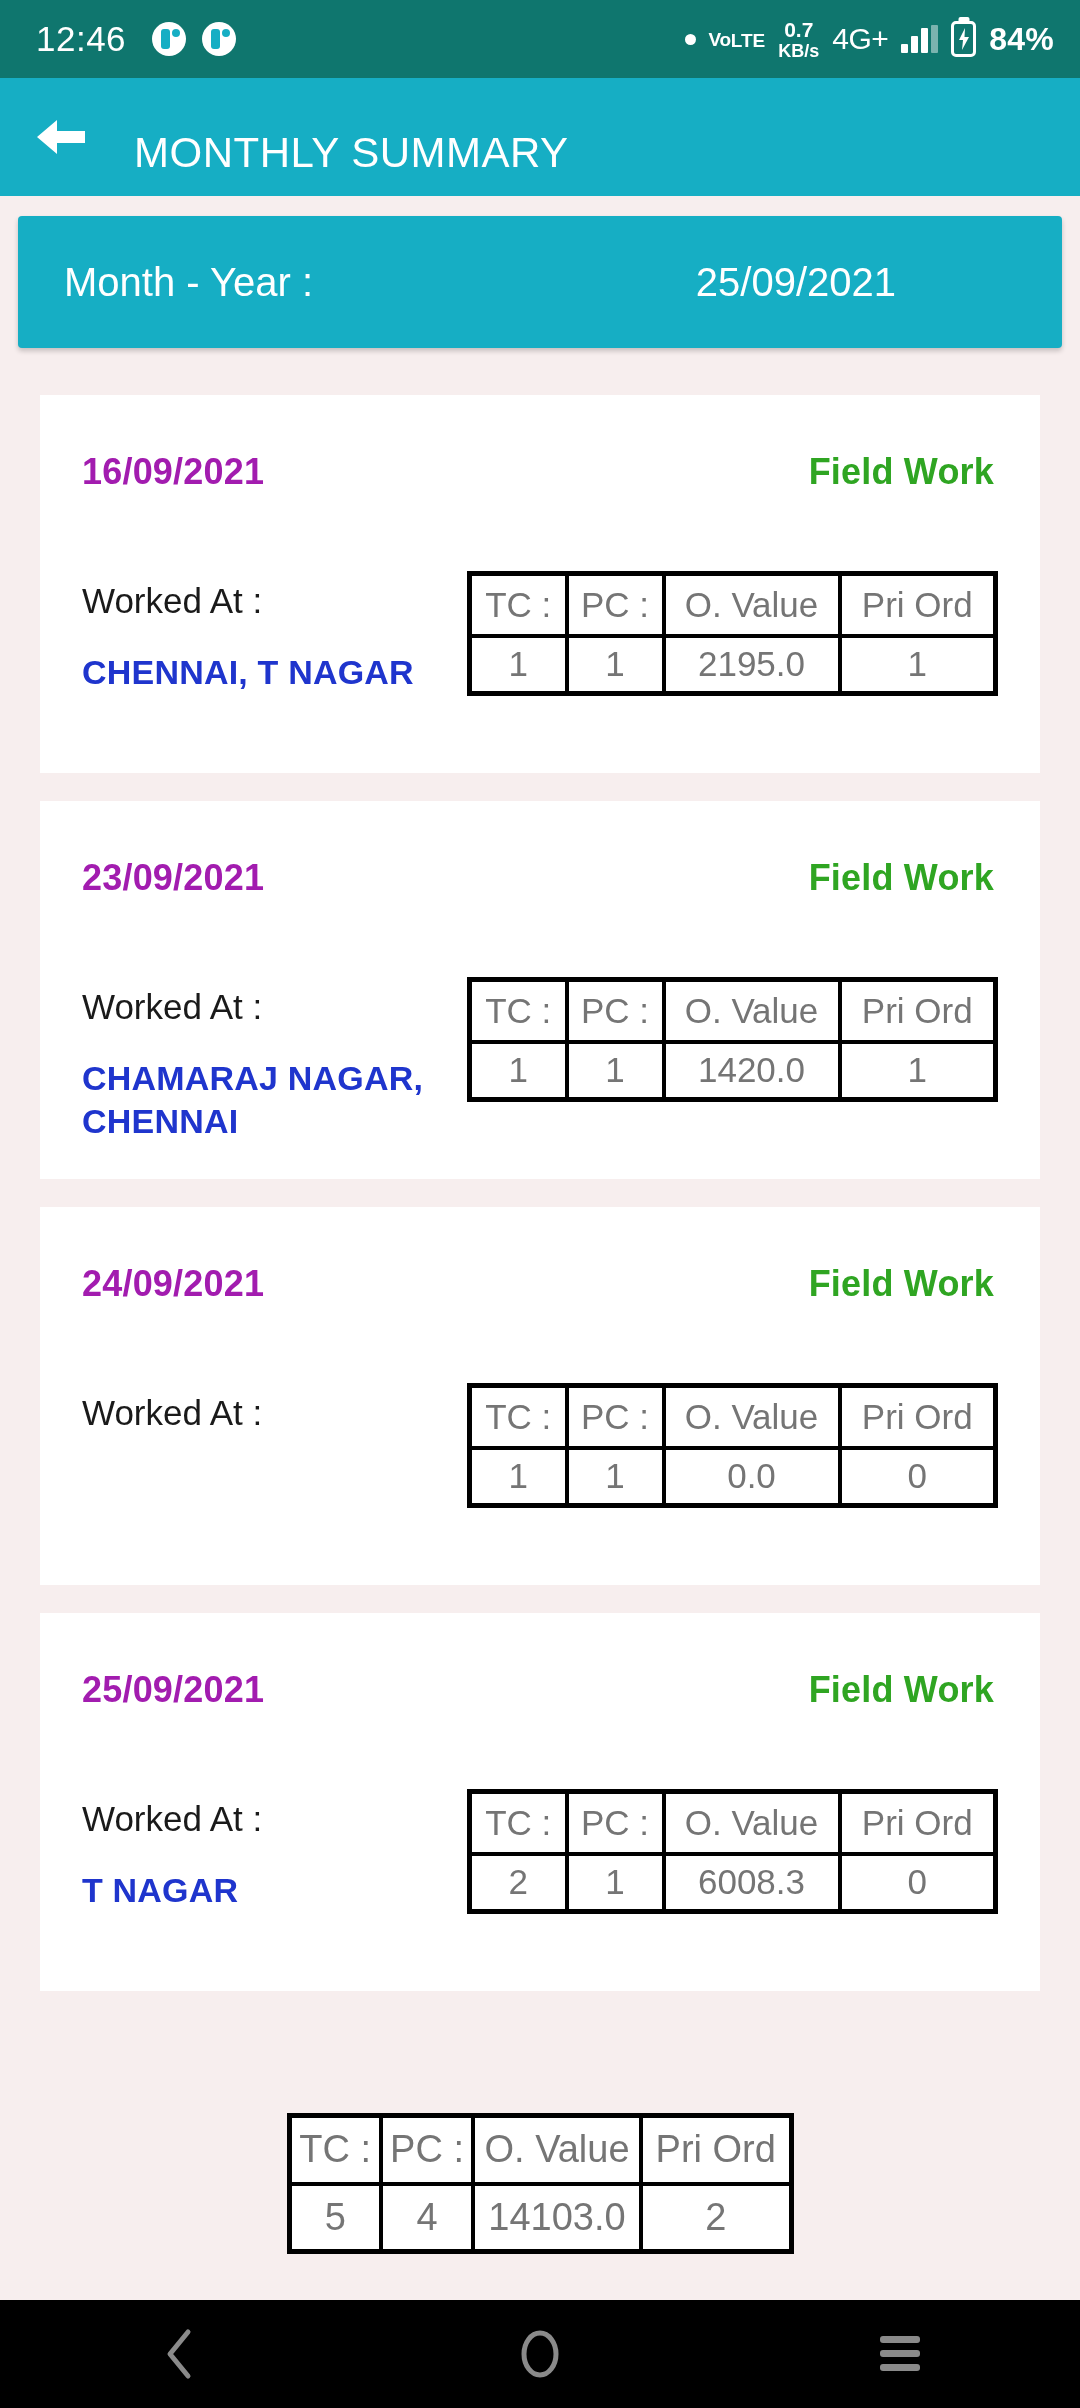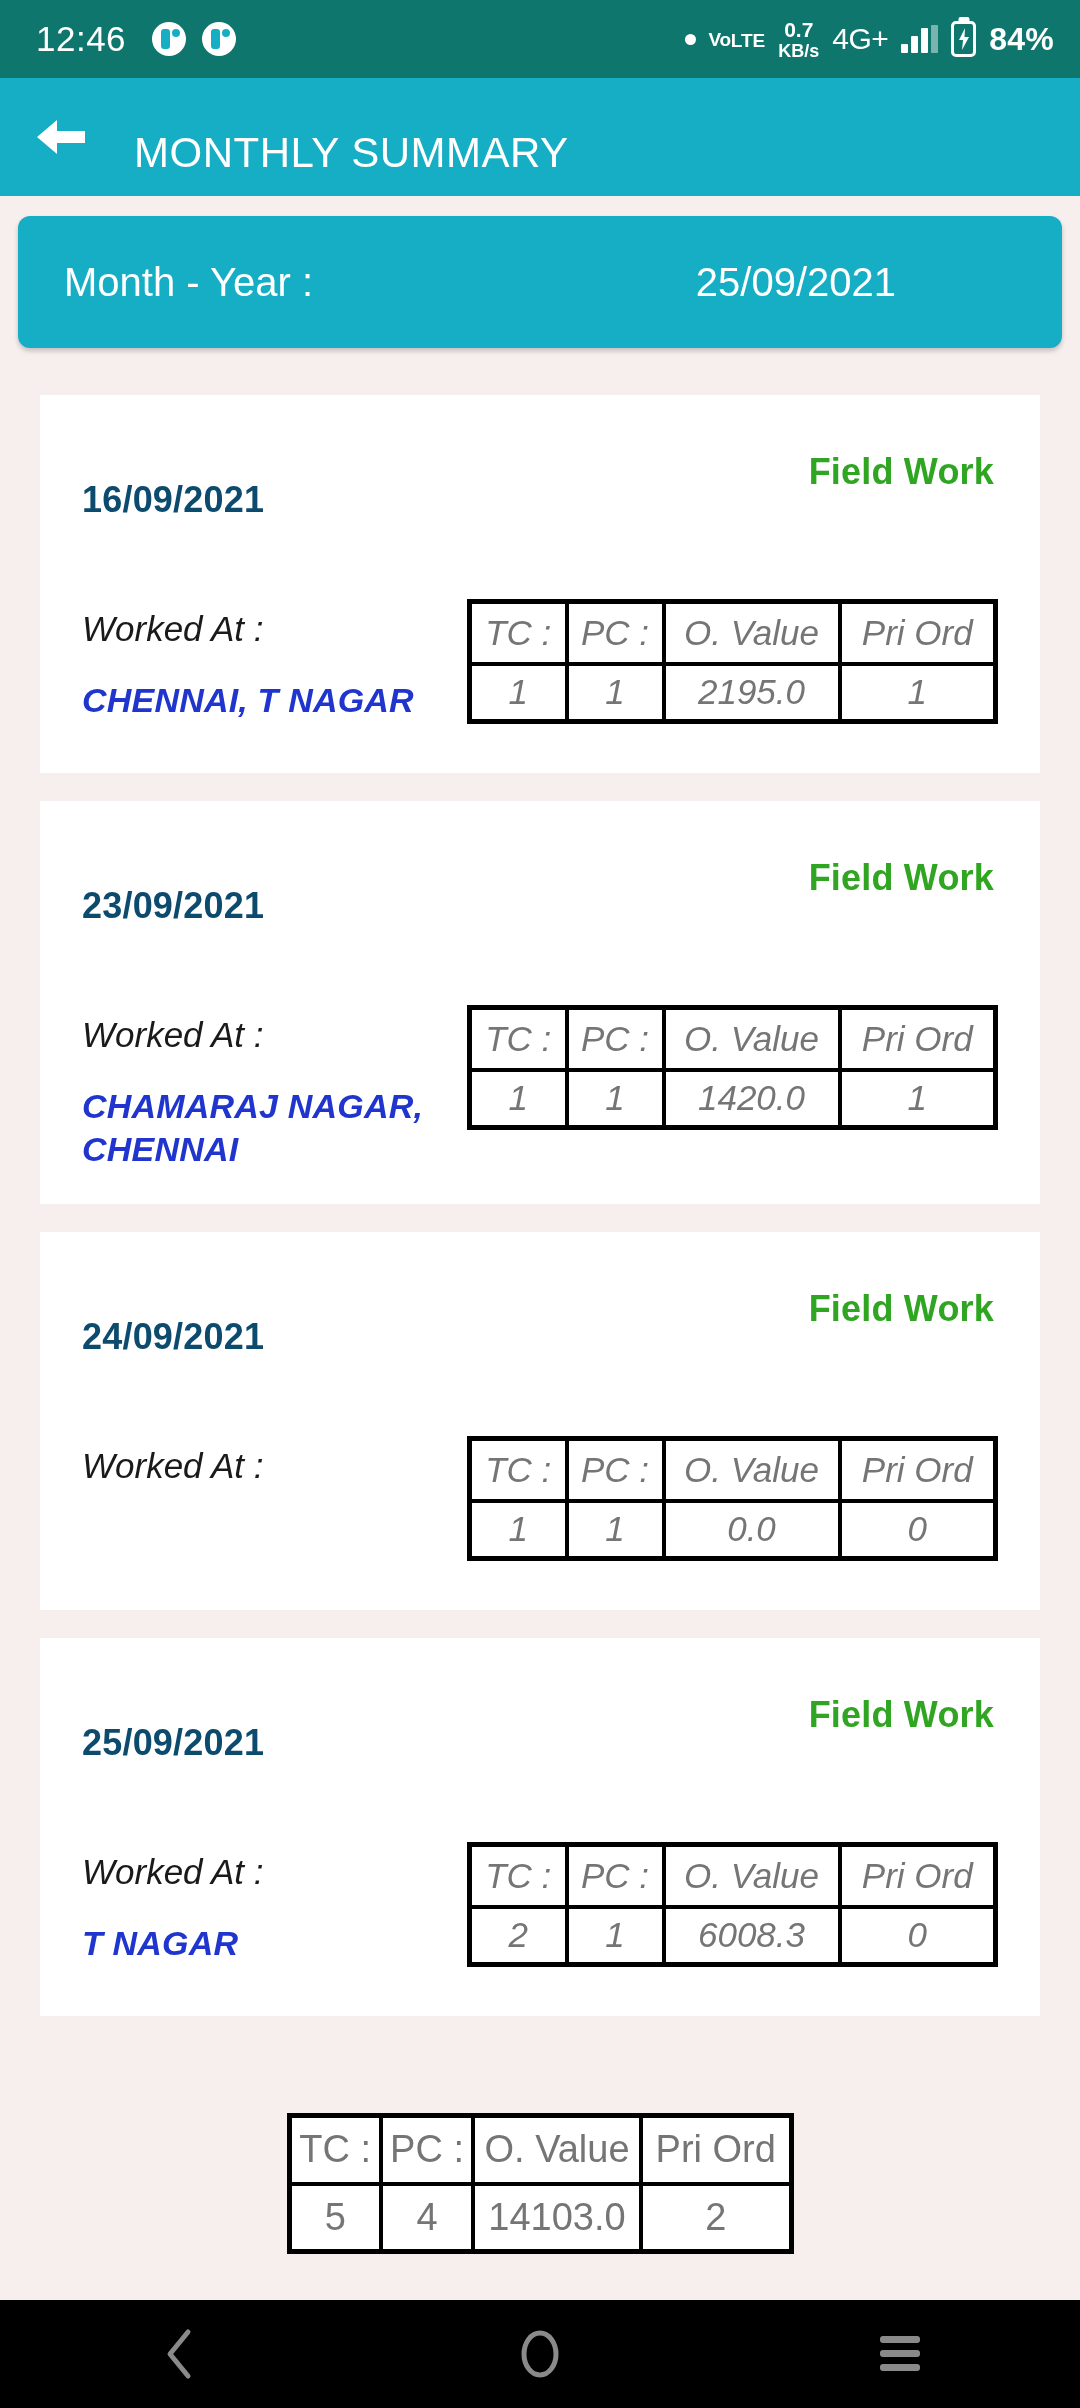--- a/index.html
+++ b/index.html
@@ -68,42 +68,42 @@
   .back-arrow svg { width:52px; height:40px; }
   .appbar-title {
     color:#ffffff; font-size:42px; font-weight:400; letter-spacing:.5px;
     margin-left:42px;
     margin-top:31px;
   }
 
   
   .month-banner {
     position:absolute; top:216px; left:18px; width:1044px; height:132px;
-    background:#16aec4; border-radius:12px;
+    background:#16aec4; border-radius:4px;
     display:flex; align-items:center; justify-content:space-between;
     padding:0 48px 0 46px;
     box-shadow:0 3px 5px rgba(0,0,0,.20);
     color:#ffffff;
   }
   .month-label { font-size:40px; font-weight:400; }
   .month-value { font-size:40px; font-weight:400; margin-right:118px; }
 
   
   .cards { position:absolute; top:395px; left:0; width:1080px; }
   .card {
     background:#ffffff; margin:0 40px 28px 40px;
     padding:28px 42px 34px 42px;
     min-height:378px;
     position:relative;
   }
   .card-head { display:flex; align-items:flex-start; justify-content:space-between; padding-top:28px; }
-  .card-date { color:#0c4a6e; font-size:36px; font-weight:bold; letter-spacing:.2px;margin-top:28px; }
+  .card-date { color:#a21caf; font-size:36px; font-weight:bold; letter-spacing:.2px; }
   .card-type { color:#2fa522; font-size:36px; font-weight:bold; letter-spacing:.2px; margin-right:4px; }
 
-  .card-body { display:flex; align-items:flex-start; margin-top:78px;font-style:italic; }
+  .card-body { display:flex; align-items:flex-start; margin-top:78px; }
   .worked-col { width:380px; padding-top:10px; }
   .worked-label { color:#1a1a1a; font-size:35px; font-weight:400; }
   .worked-place {
     color:#1f35cd; font-size:34px; font-weight:bold; margin-top:30px;
     line-height:1.25; letter-spacing:.2px;
   }
 
   
   .mini-table {
     border-collapse:collapse;

